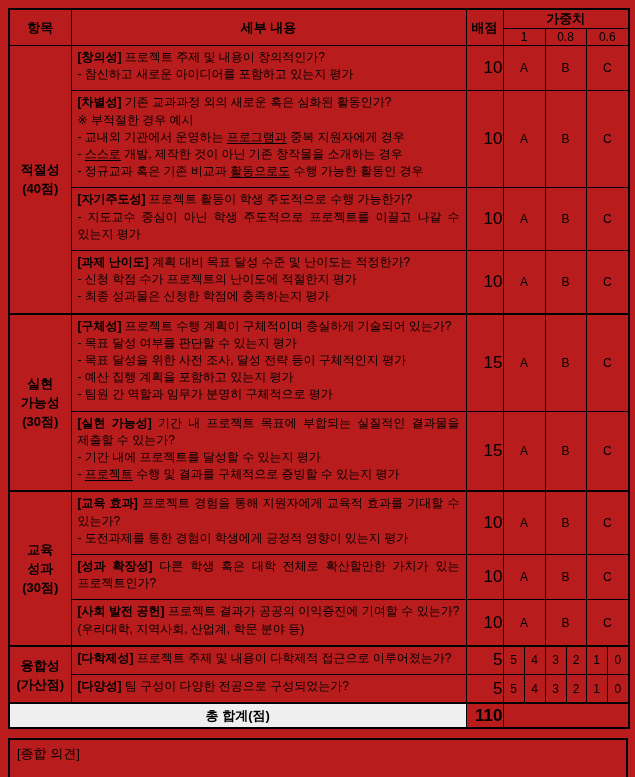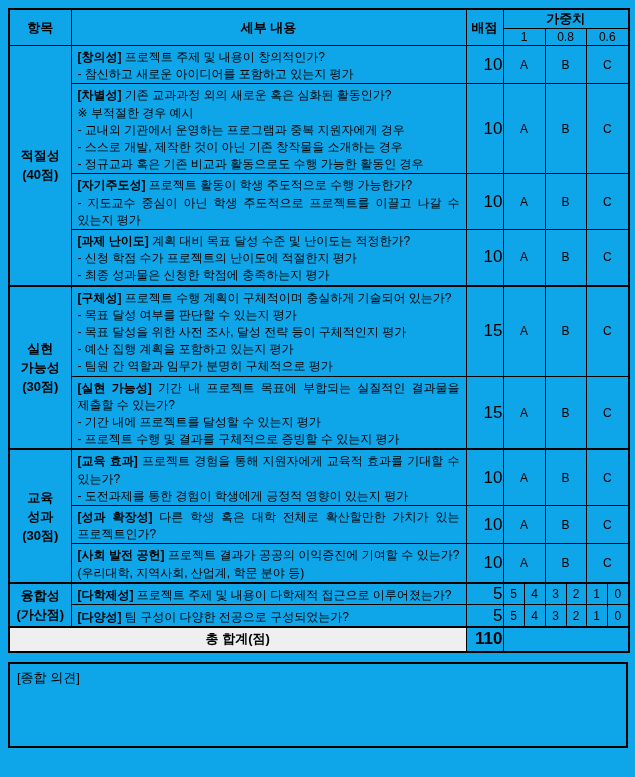--- a/index.html
+++ b/index.html
@@ -2,44 +2,44 @@
 <html><head>
 <meta charset="utf-8">
 <style>
   * { box-sizing: border-box; margin: 0; padding: 0; }
   html, body { background: #ffffff; }
   body {
     width: 635px; height: 777px;
     font-family: "Liberation Sans", "DejaVu Sans", sans-serif;
     color: #000;
   }
-  .page { position: relative; width: 635px; height: 777px; background: #0ea5e9; padding: 8px 7px 7px 8px; }
+  .page { position: relative; width: 635px; height: 777px; background: #b91c1c; padding: 8px 7px 7px 8px; }
 
   table.rubric {
     border-collapse: collapse;
     width: 620px;
     table-layout: fixed;
     font-size: 12px;
     border: 2px solid #000;
   }
   table.rubric td { border: 1px solid #000; vertical-align: middle; overflow: hidden; }
 
   .head-cell { font-weight: bold; text-align: center; font-size: 13px; height: 18px; }
   .sub-cell  { text-align: center; font-size: 12px; height: 17px; }
 
   .item-cell {
     text-align: center; font-weight: bold; font-size: 13px; line-height: 19px;
     padding: 2px 1px; word-break: keep-all; margin-left: 16px;
   }
-  .detail-cell { padding: 3px 6px 0 6px; line-height: 17.2px; }
+  .detail-cell { padding: 3px 6px 7px 6px; line-height: 17.2px; }
   .detail-cell .line { text-align: justify; word-break: keep-all; }
   .points-cell { text-align: right; font-size: 17px; }
   .grade-cell  { text-align: center; font-size: 12px; }
   .b { font-weight: bold; }
-  .u { text-underline-offset: 2px; }
+  .u { text-decoration: underline; text-underline-offset: 2px; }
 
   tr.section-start td { border-top: 2px solid #000; }
 
   .total-row td { height: 25px; }
   .total-label { background: #efefef; font-weight: bold; text-align: center; font-size: 13px; }
   .total-points { font-weight: bold; }
 
   .comment-box {
     border: 2px solid #000;
     width: 620px;

